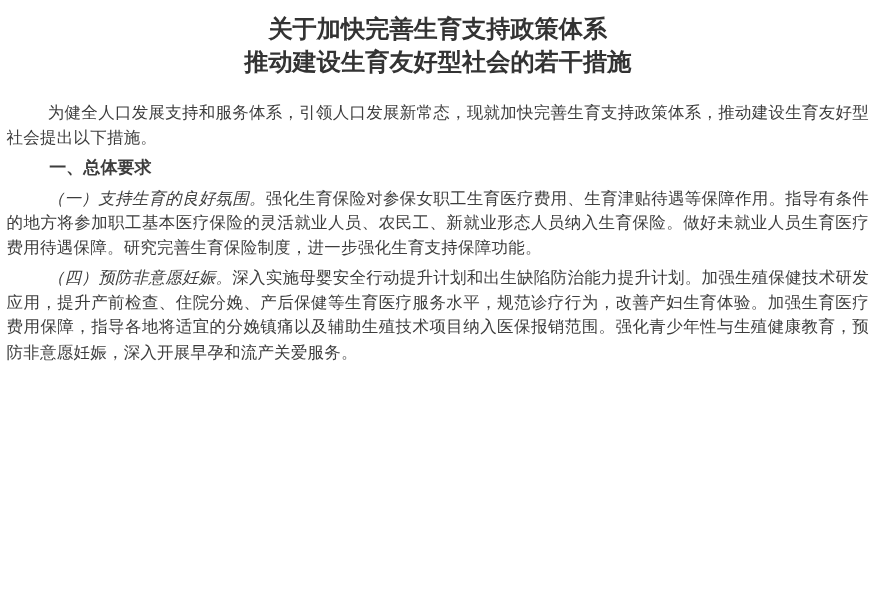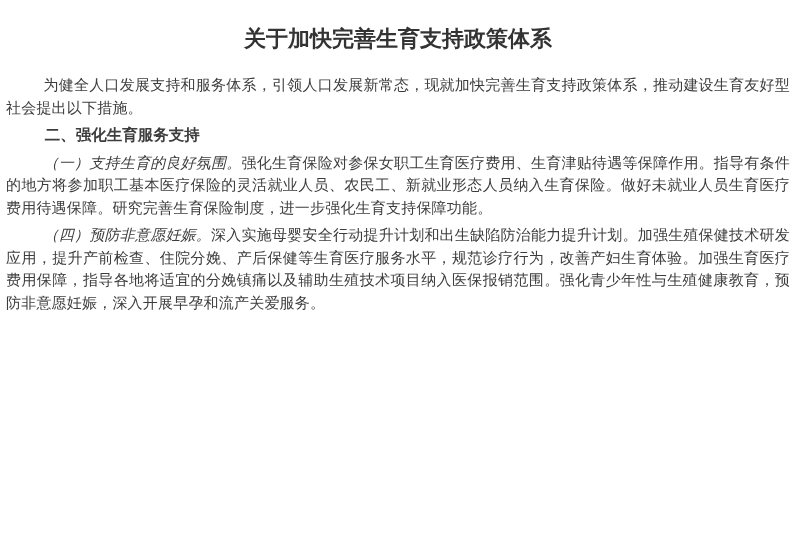--- a/index.html
+++ b/index.html
@@ -15,21 +15,21 @@
     font-size: 15px;
     line-height: 22.5px;
     color: var(--text-color, #3d3d3d);
   }
   .doc {
     box-sizing: border-box;
     width: 800px;
     padding: 12px 10px 0 6px;
   }
   .title {
-    margin: 12px 0 20px 0;
+    margin: 0 0 20px 0;
     text-align: center;
     font-size: 22px;
     line-height: 30px;
     font-weight: bold;
     color: var(--title-color, #333333);
   }
   .title-line {
     display: block;
   }
   .para {
@@ -49,27 +49,28 @@
     font-style: italic;
   }
 </style>
 </head>
 <body style="background: rgb(255, 255, 255);">
 
 <div class="doc">
 
   <h1 class="title">
     <span class="title-line">关于加快完善生育支持政策体系</span>
+    <span class="title-line">推动建设生育友好型社会的若干措施</span>
   </h1>
 
   <p class="para">为健全人口发展支持和服务体系，引领人口发展新常态，现就加快完善生育支持政策体系，推动建设生育友好型社会提出以下措施。</p>
 
+  <h2 class="heading">一、总体要求</h2>
 
 
-  <h2 class="heading">二、强化生育服务支持</h2>
 
   <p class="para"><span class="lead">（一）支持生育的良好氛围。</span><span>强化生育保险对参保女职工生育医疗费用、生育津贴待遇等保障作用。指导有条件的地方将参加职工基本医疗保险的灵活就业人员、农民工、新就业形态人员纳入生育保险。做好未就业人员生育医疗费用待遇保障。研究完善生育保险制度，进一步强化生育支持保障功能。</span></p>
 
 
 
   <p class="para"><span class="lead">（四）预防非意愿妊娠。</span><span>深入实施母婴安全行动提升计划和出生缺陷防治能力提升计划。加强生殖保健技术研发应用，提升产前检查、住院分娩、产后保健等生育医疗服务水平，规范诊疗行为，改善产妇生育体验。加强生育医疗费用保障，指导各地将适宜的分娩镇痛以及辅助生殖技术项目纳入医保报销范围。强化青少年性与生殖健康教育，预防非意愿妊娠，深入开展早孕和流产关爱服务。</span></p>
 
 </div>
 
 </body></html>

